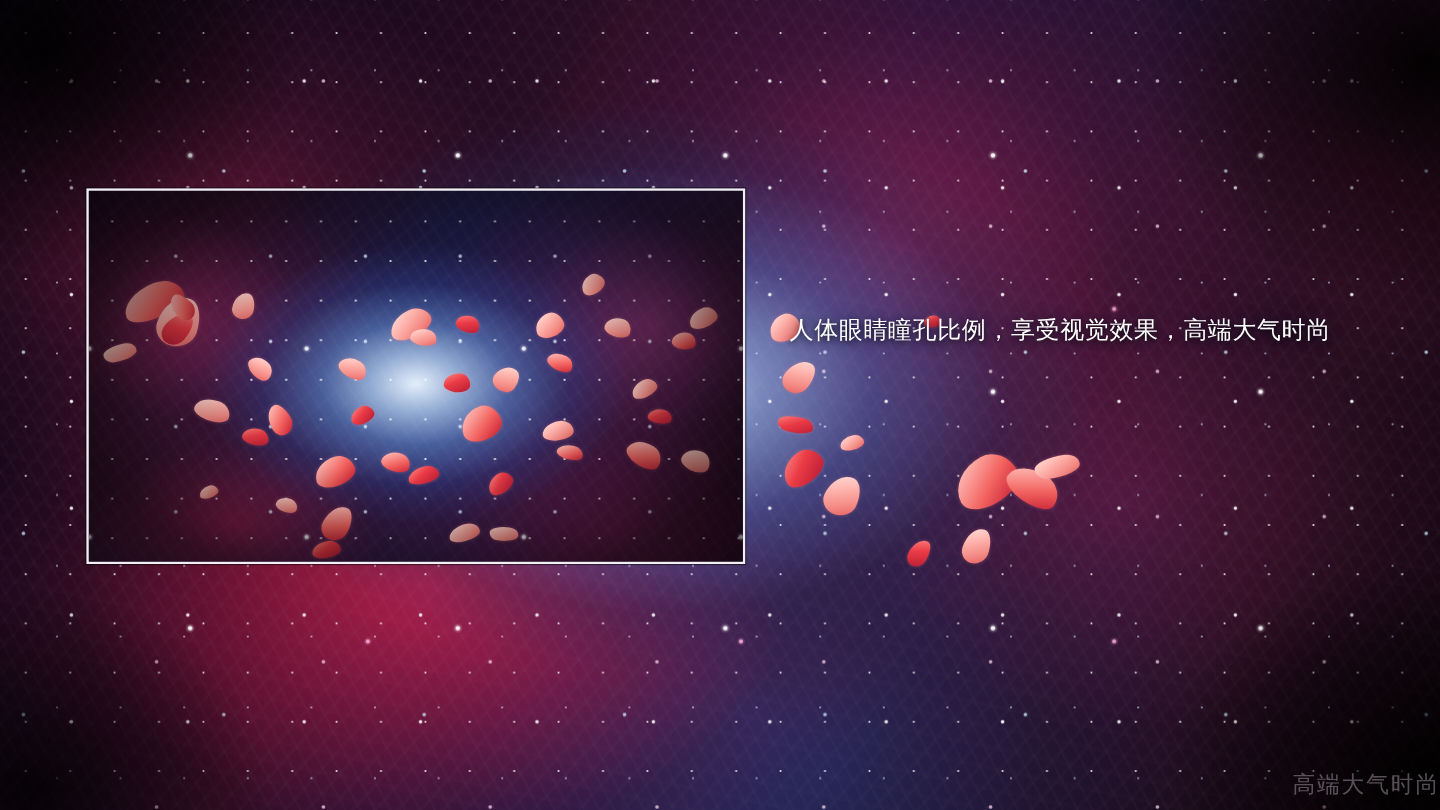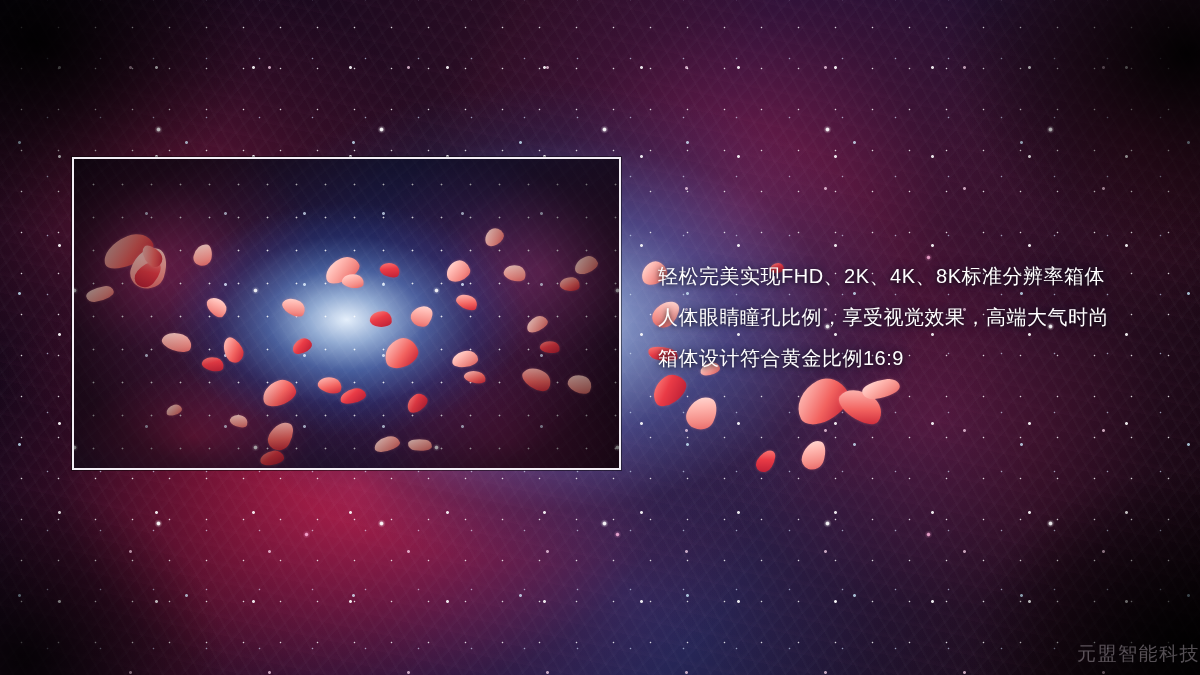--- a/index.html
+++ b/index.html
@@ -234,20 +234,18 @@
         <div class="petal pale" style="left: 494px; top: 216px; width: 24px; height: 18px; transform: rotate(26deg);"></div>
         <div class="petal deep" style="left: 332px; top: 236px; width: 22px; height: 16px; transform: rotate(-34deg);"></div>
         <div class="petal pale" style="left: 156px; top: 256px; width: 18px; height: 12px; transform: rotate(20deg);"></div>
         <div class="petal pale" style="left: 92px; top: 246px; width: 16px; height: 10px; transform: rotate(-16deg);"></div>
       </div>
     <div class="pic-vignette"></div>
   </div>
 
 
   <div id="body-copy">
-    <span class="line">轻松完美实现FHD、2K、4K、8K标准分辨率箱体</span>
     <span class="line">人体眼睛瞳孔比例，享受视觉效果，高端大气时尚</span>
-    <span class="line">箱体设计符合黄金比例16:9</span>
   </div>
 
-  <div id="watermark">元盟智能科技</div>
+  <div id="watermark">高端大气时尚</div>
 
 </div>
 
 </body></html>

